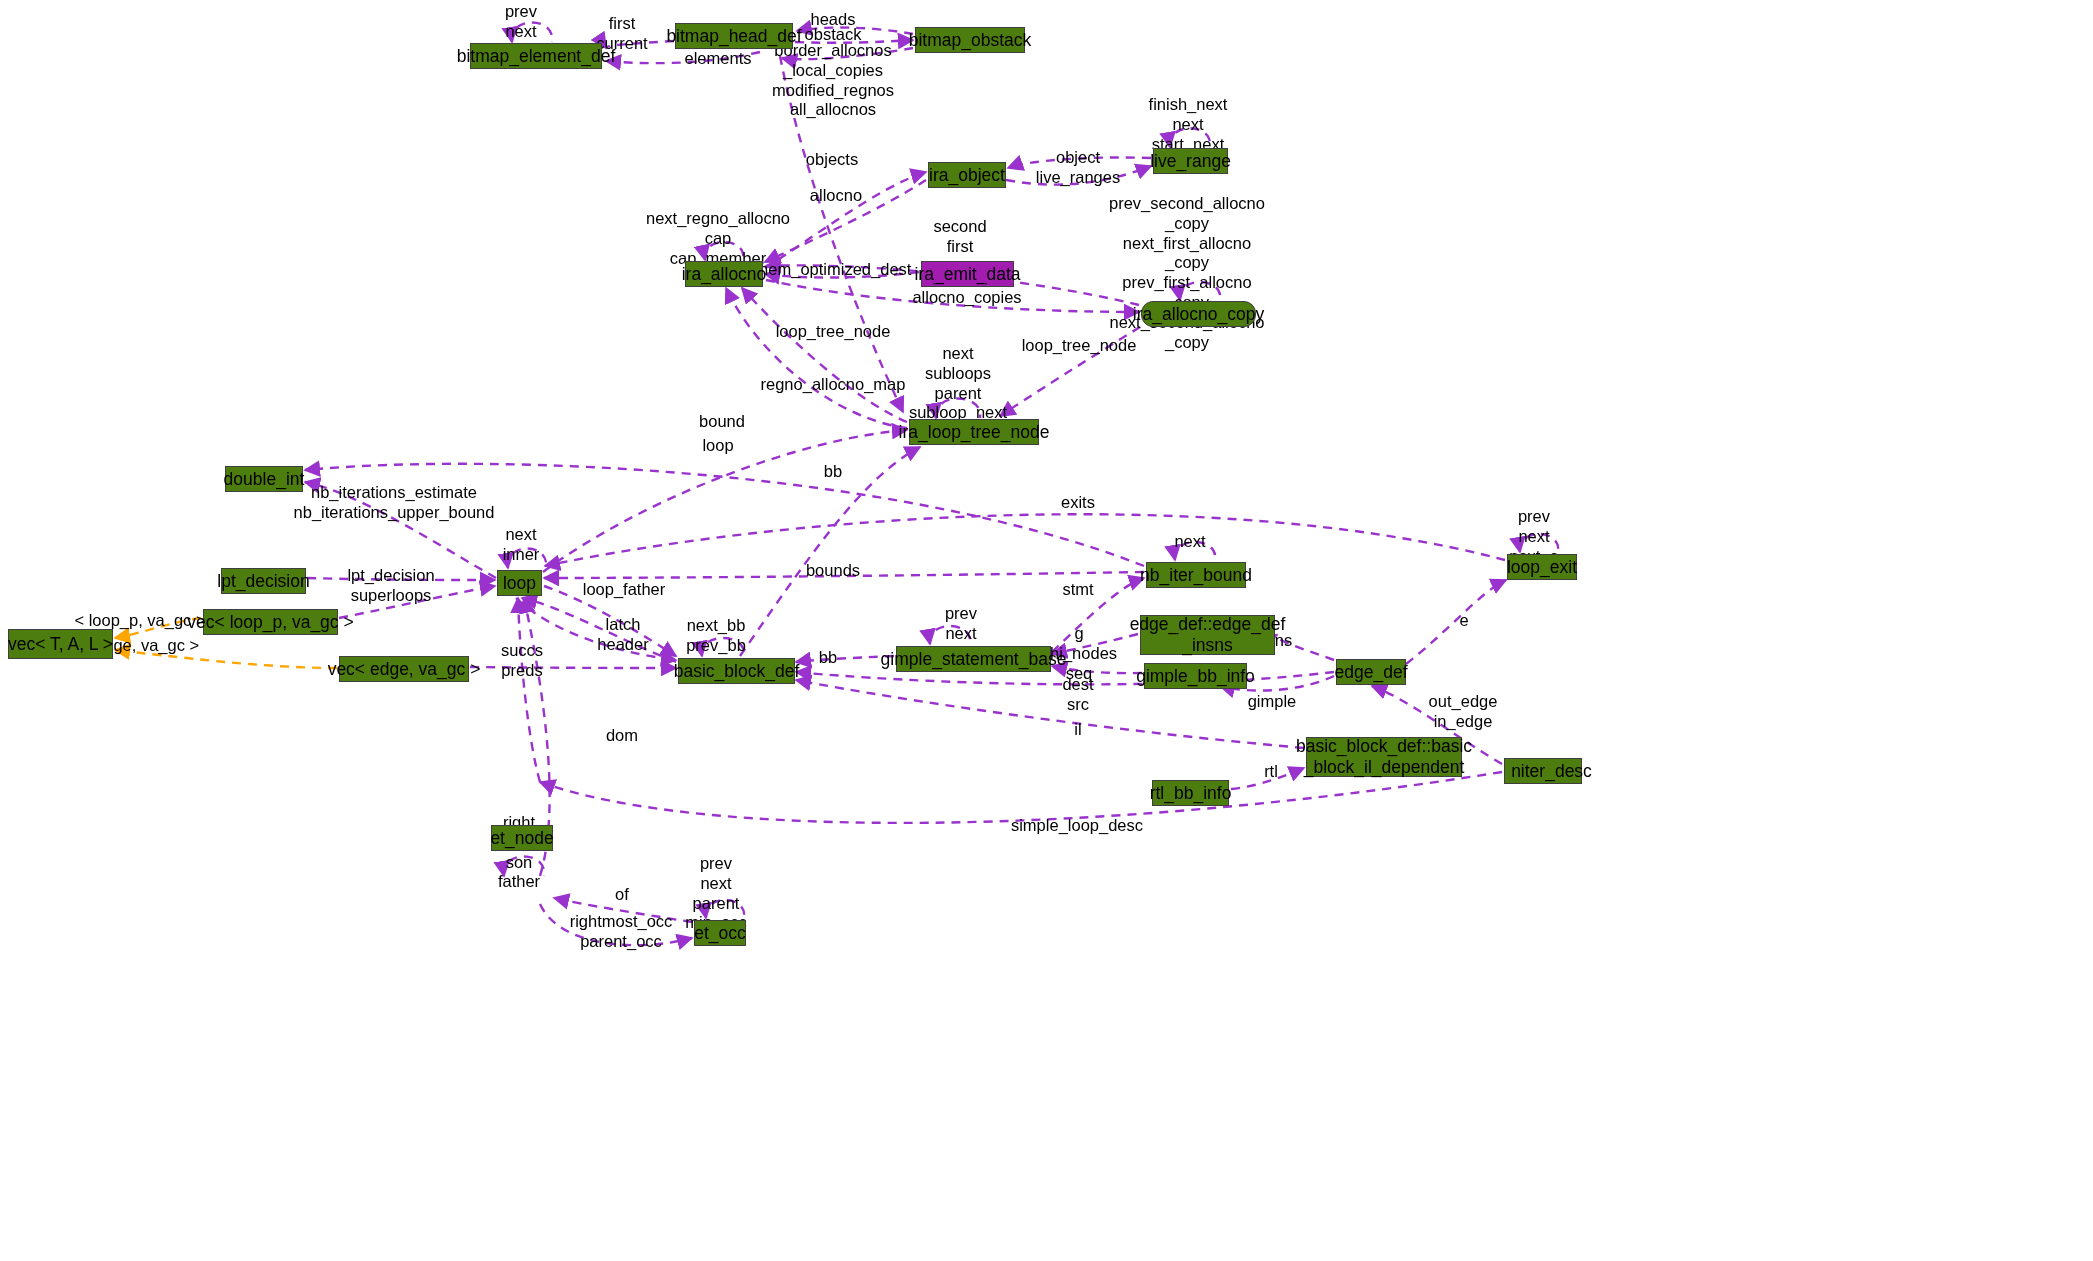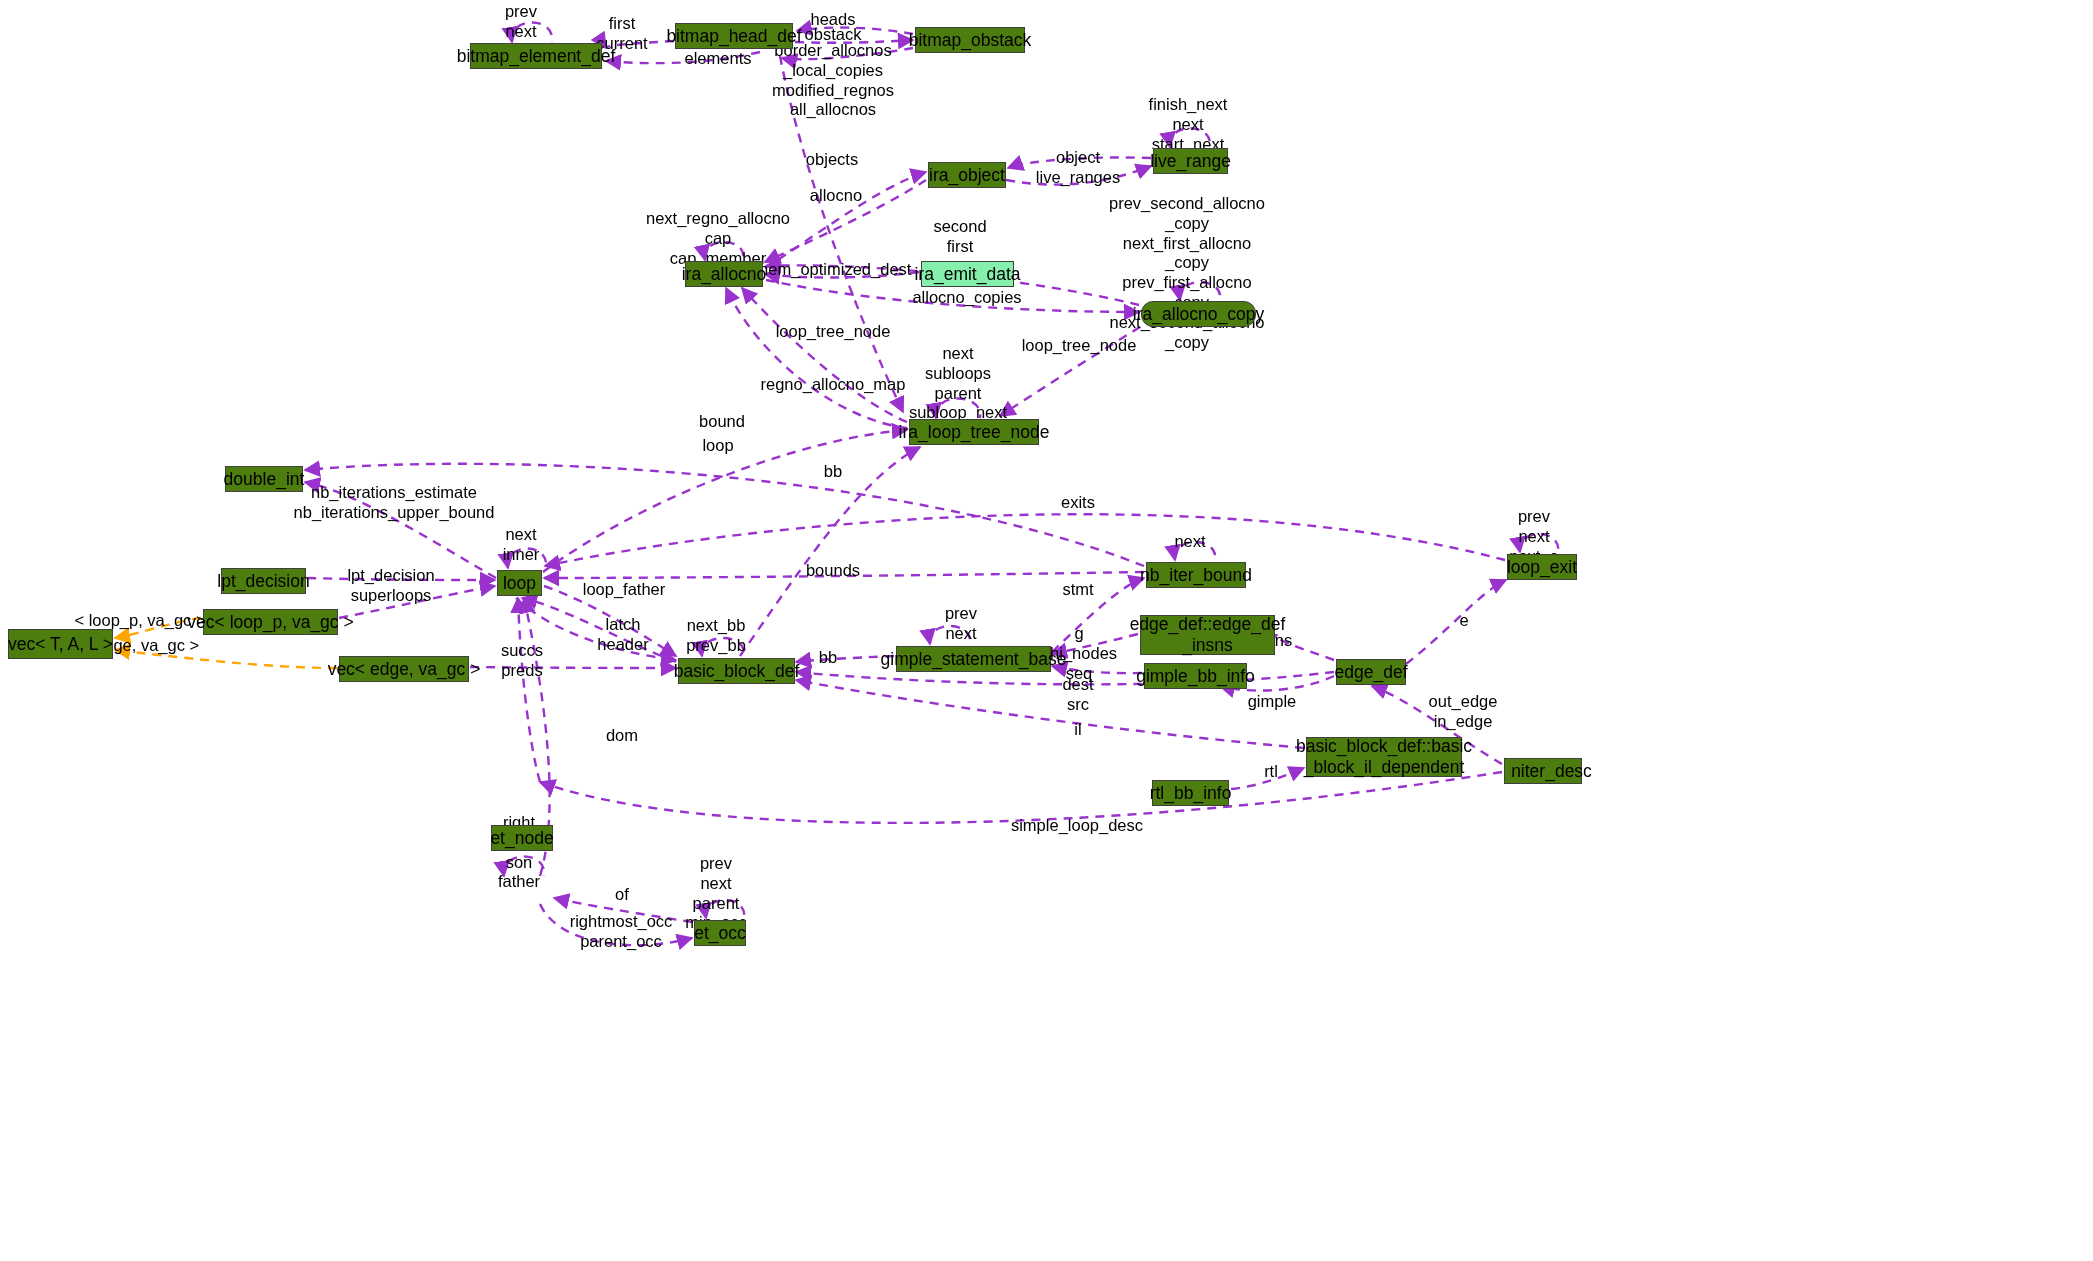--- a/index.html
+++ b/index.html
@@ -32,21 +32,21 @@
     line-height: 1.18;
     text-align: center;
     display: flex;
     align-items: center;
     justify-content: center;
     white-space: pre;
     z-index: 5;
     padding: 0 6px;
   }
   .node.filled {
-    background: #86efac;
+    background: #a21caf;
   }
   .edge-label {
     position: absolute;
     color: #000000;
     font-size: 16.5px;
     line-height: 1.20;
     text-align: center;
     white-space: pre;
     z-index: 4;
     transform: translate(-50%, 0);

